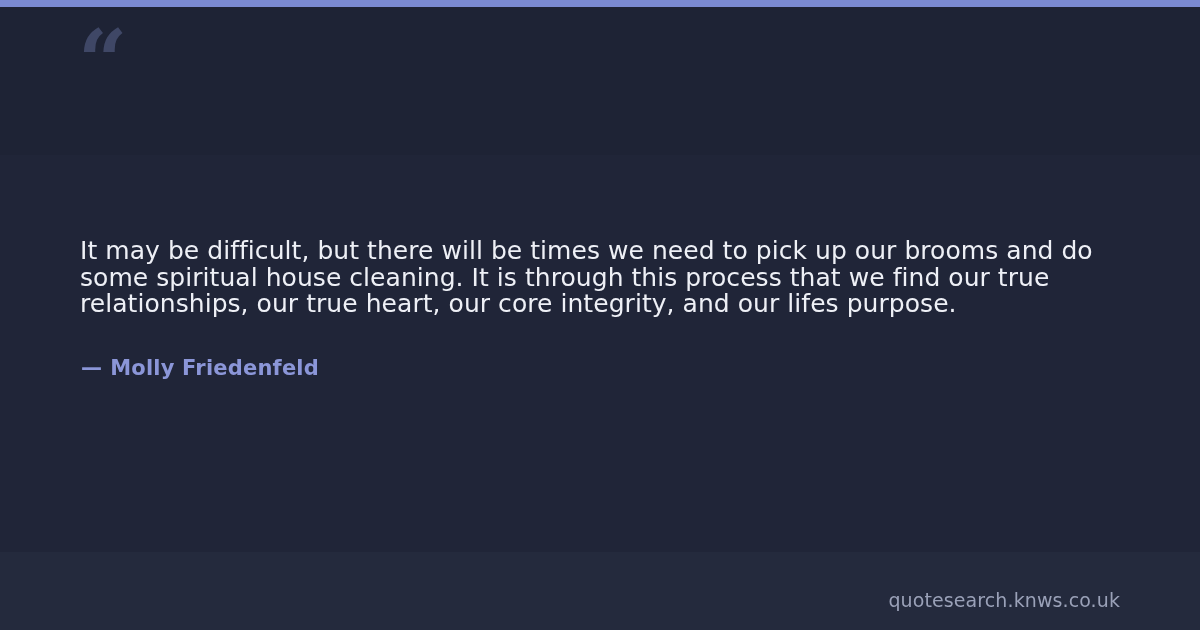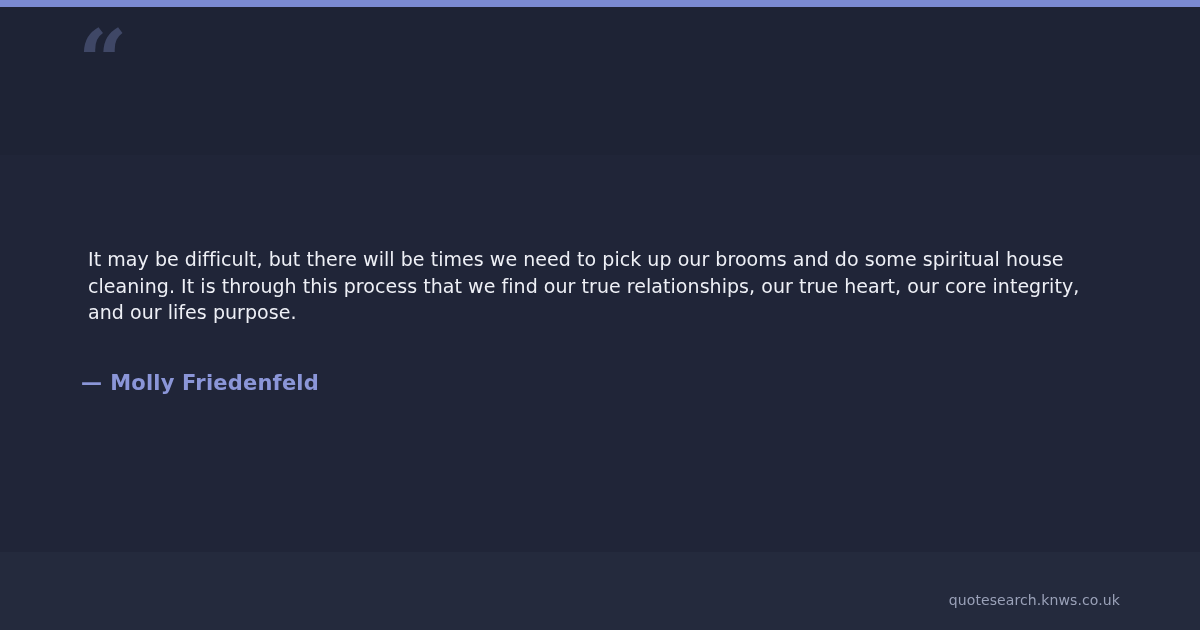--- a/index.html
+++ b/index.html
@@ -67,22 +67,22 @@
   }
 
   .quote-body {
     position: absolute;
     left: 80px;
     top: 238px;
     width: 1040px;
   }
 
   .quote-text {
-    margin: 8px;
-    font-size: 19px;
+    margin: 0;
+    font-size: 25px;
     line-height: 26.5px;
     color: #eef0f6;
     font-weight: 400;
     letter-spacing: 0.05px;
   }
 
   .quote-author {
     margin: 1px;
     padding-top: 36px;
     font-size: 21px;
@@ -92,21 +92,21 @@
     letter-spacing: 0.2px;
   }
   .author-dash {
     margin-right: 8px;
   }
 
   .source-url {
     position: absolute;
     right: 80px;
     bottom: 21px;
-    font-size: 14px;
+    font-size: 19px;
     line-height: 18px;
     color: #9aa1b8;
     letter-spacing: 0.1px;
   }
 </style>
 </head>
 <body>
 
 <div class="quote-card">
 

